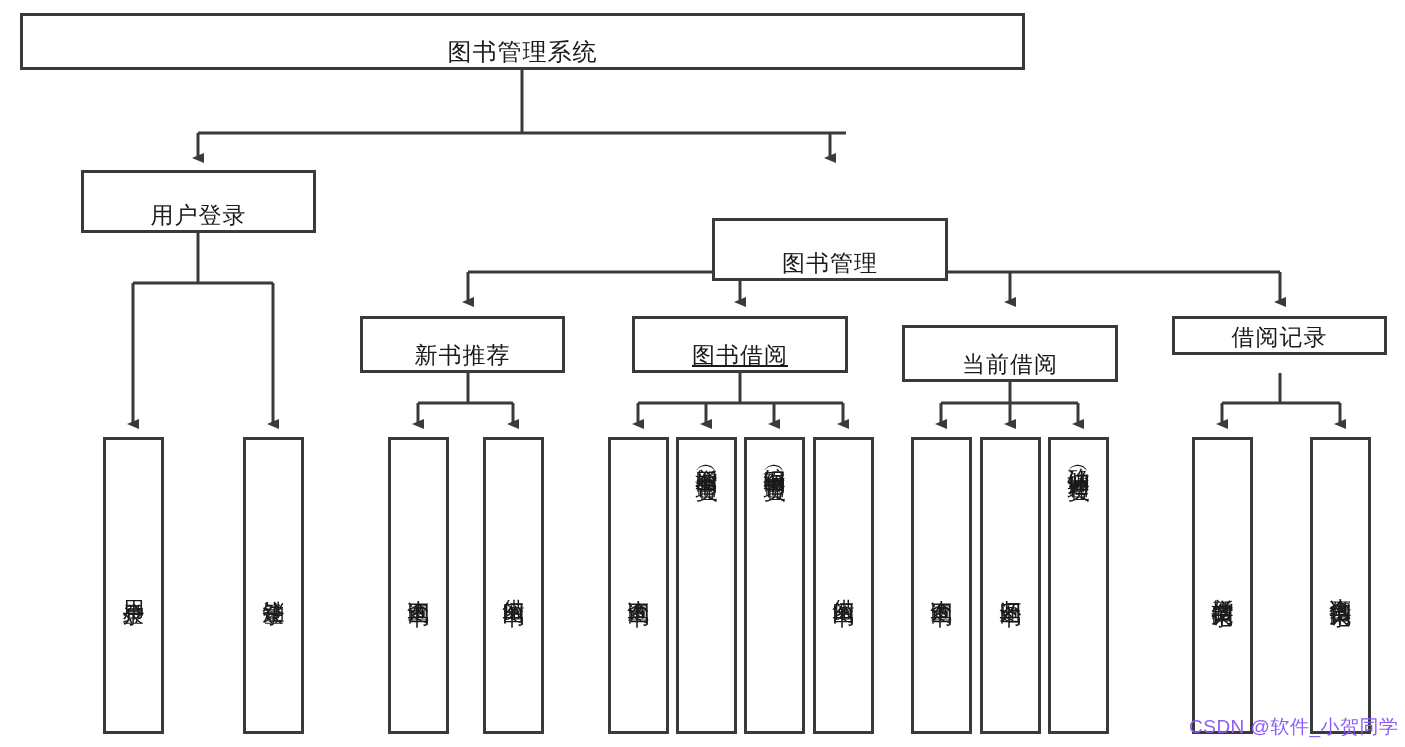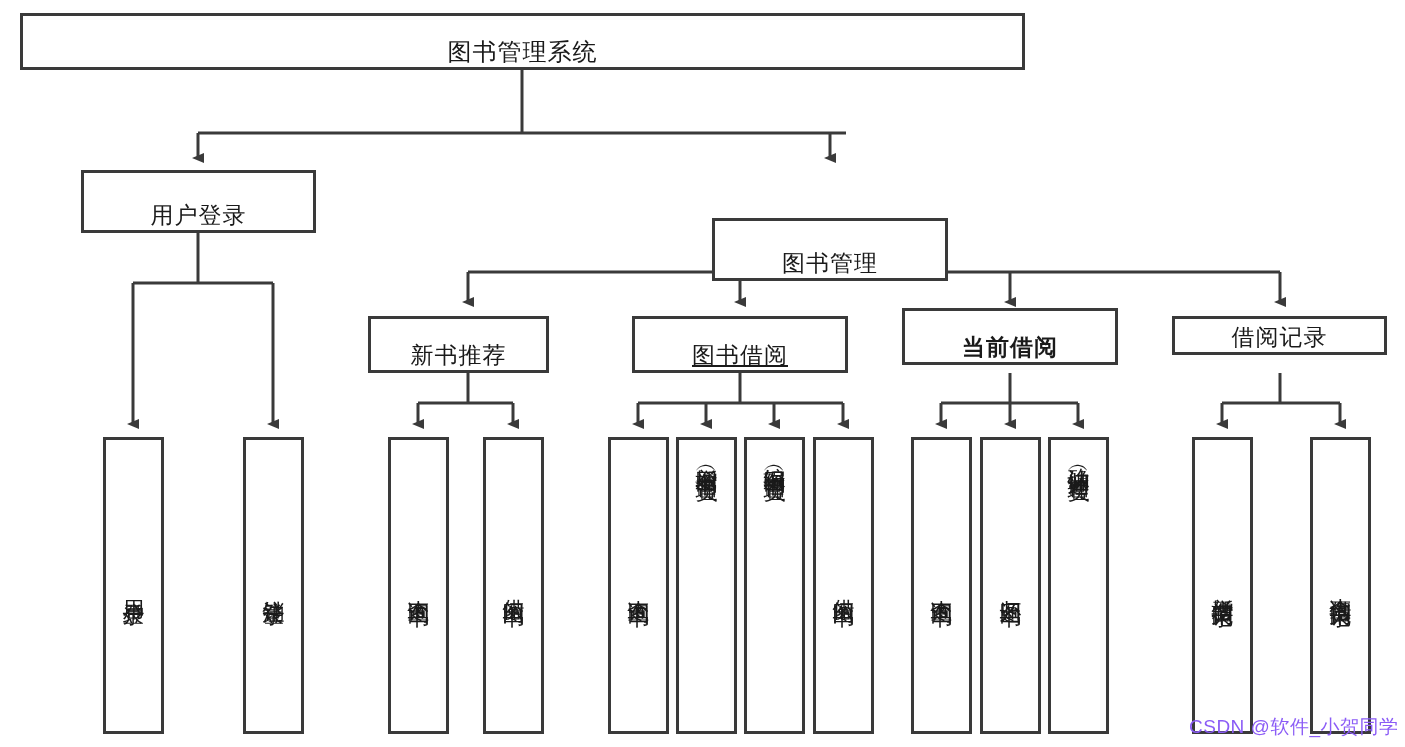--- a/index.html
+++ b/index.html
@@ -130,27 +130,27 @@
     <span class="label">图书管理系统</span>
   </div>
 
   <div class="node" style="left:81px; top:170px; width:235px; height:63px;">
     <span class="label">用户登录</span>
   </div>
   <div class="node" style="left:712px; top:170px; width:236px; height:63px;margin-top:48px;">
     <span class="label">图书管理</span>
   </div>
 
-  <div class="node" style="left:368px; top:316px; width:181px; height:57px;">
+  <div class="node" style="left:360px; top:316px; width:205px; height:57px;">
     <span class="label">新书推荐</span>
   </div>
   <div class="node" style="left:632px; top:316px; width:216px; height:57px;text-decoration:underline;">
     <span class="label">图书借阅</span>
   </div>
-  <div class="node" style="left:902px; top:308px; width:216px; height:57px;font-weight:bold;">
+  <div class="node" style="left:902px; top:325px; width:216px; height:57px;">
     <span class="label">当前借阅</span>
   </div>
   <div class="node" style="left:1172px; top:316px; width:215px; height:39px;">
     <span class="label">借阅记录</span>
   </div>
 
   <div class="node vert centered" style="left:103px; top:437px; width:61px; height:297px;">
     <span class="label">用户登录</span>
   </div>
   <div class="node vert centered" style="left:243px; top:437px; width:61px; height:297px;">

